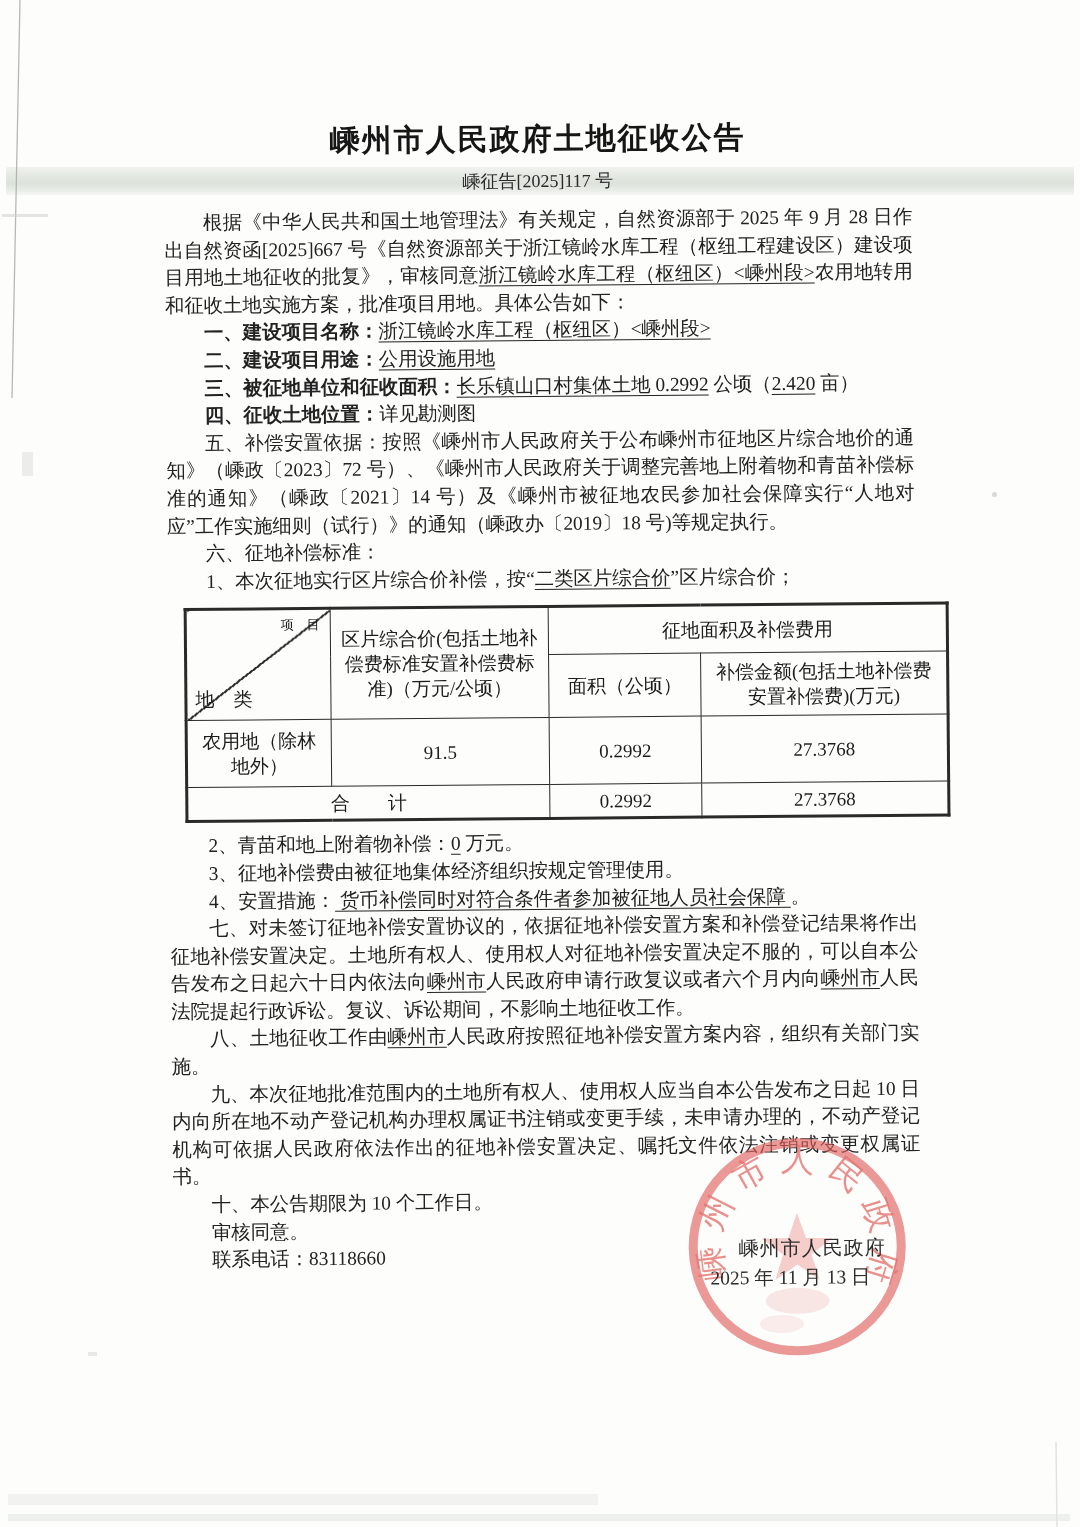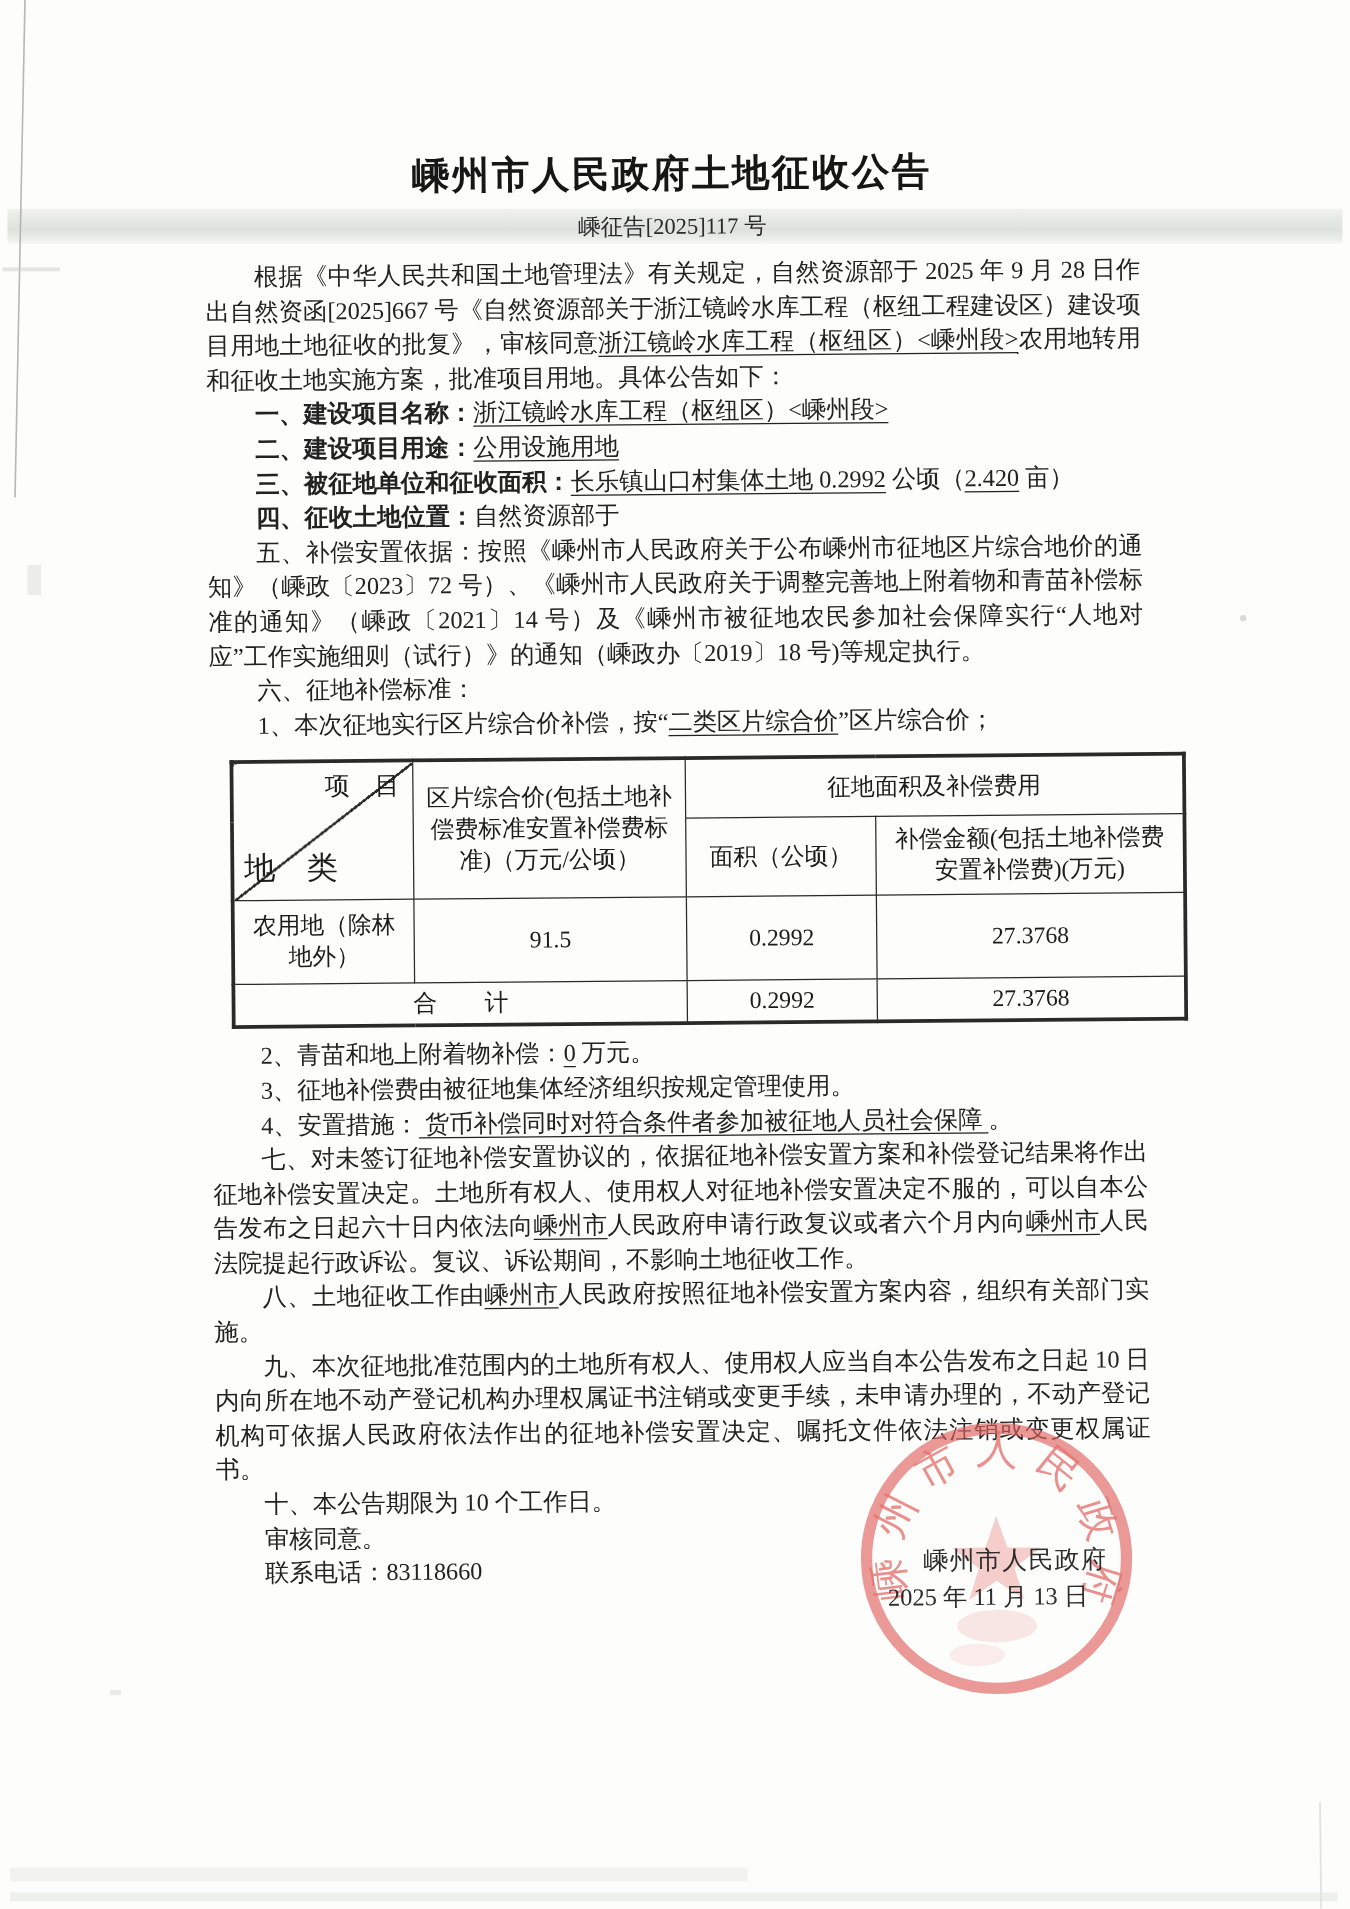--- a/index.html
+++ b/index.html
@@ -54,22 +54,22 @@
   .ztable tr.r-grp td{height:42px;}
   .ztable tr.r-sub td{height:58px;}
   .ztable tr.r-data td{height:62px;}
   .ztable tr.r-total td{height:28px;}
   td.corner{
     position:relative;padding:0;
     background:linear-gradient(to bottom right,
       transparent calc(50% - 1px),#2a2a2a calc(50% - 1px),
       #2a2a2a calc(50% + 1px),transparent calc(50% + 1px));
   }
-  .corner-top{position:absolute;top:6px;right:10px;font-size:20px;text-align:center;}
-  .corner-bottom{position:absolute;bottom:8px;left:8px;font-size:25px;}
+  .corner-top{position:absolute;top:6px;right:10px;font-size:13px;text-align:center;}
+  .corner-bottom{position:absolute;bottom:8px;left:8px;font-size:19px;}
   
   .sig-org{position:absolute;left:690px;top:1237px;width:230px;text-align:center;
     font-size:20px;letter-spacing:1px;color:#2c2c2c;z-index:3;}
   .sig-date{position:absolute;left:668px;top:1266px;width:230px;text-align:center;
     font-size:19.5px;color:#2c2c2c;z-index:3;}
   .seal{position:absolute;left:676px;top:1135px;width:228px;height:228px;z-index:2;opacity:.9;}
 </style>
 </head>
 <body>
 
@@ -82,21 +82,21 @@
 <div id="doc">
 
   <div class="title">嵊州市人民政府土地征收公告</div>
   <div class="docno">嵊征告[2025]117 号</div>
 
   <div class="bodytext">
     <p><span>根据《中华人民共和国土地管理法》有关规定，自然资源部于 2025 年 9 月 28 日作出自然资函[2025]667 号《自然资源部关于浙江镜岭水库工程（枢纽工程建设区）建设项目用地土地征收的批复》，审核同意</span><span class="u">浙江镜岭水库工程（枢纽区）&lt;嵊州段&gt;</span><span>农用地转用和征收土地实施方案，批准项目用地。具体公告如下：</span></p>
     <p><span class="b">一、建设项目名称：</span><span class="u">浙江镜岭水库工程（枢纽区）&lt;嵊州段&gt;</span></p>
     <p><span class="b">二、建设项目用途：</span><span class="u">公用设施用地</span></p>
     <p><span class="b">三、被征地单位和征收面积：</span><span class="u">长乐镇山口村集体土地 0.2992</span><span> 公顷（</span><span class="u">2.420</span><span> 亩）</span></p>
-    <p><span class="b">四、征收土地位置：</span><span>自然资源部于</span></p>
+    <p><span class="b">四、征收土地位置：</span><span>详见勘测图</span></p>
     <p><span>五、补偿安置依据：按照《嵊州市人民政府关于公布嵊州市征地区片综合地价的通知》（嵊政〔2023〕72 号）、《嵊州市人民政府关于调整完善地上附着物和青苗补偿标准的通知》（嵊政〔2021〕14 号）及《嵊州市被征地农民参加社会保障实行“人地对应”工作实施细则（试行）》的通知（嵊政办〔2019〕18 号)等规定执行。</span></p>
     <p><span>六、征地补偿标准：</span></p>
     <p><span>1、本次征地实行区片综合价补偿，按“</span><span class="u">二类区片综合价</span><span>”区片综合价；</span></p>
 
     <table class="ztable">
       <colgroup>
         <col style="width:145px">
           <col style="width:218px">
           <col style="width:152px">
           <col style="width:247px">

